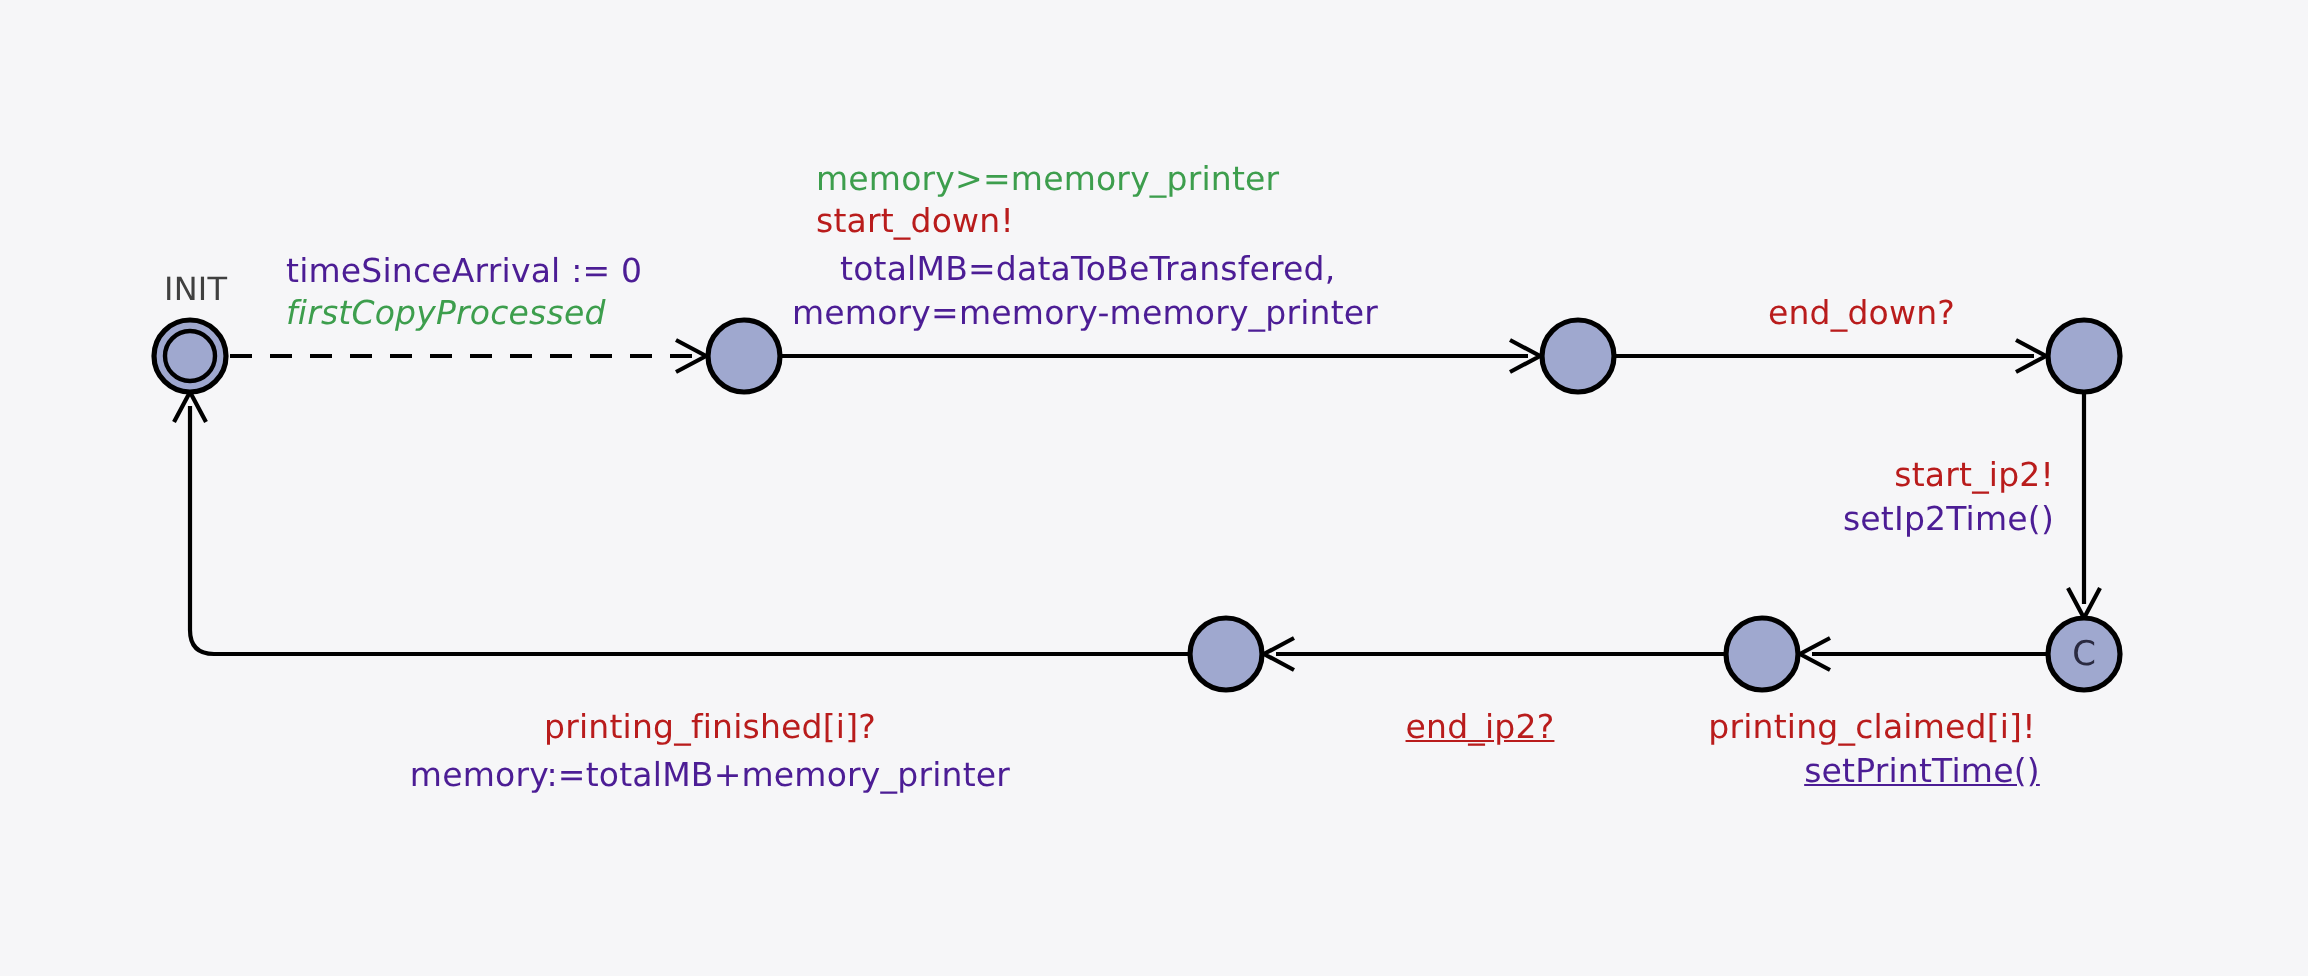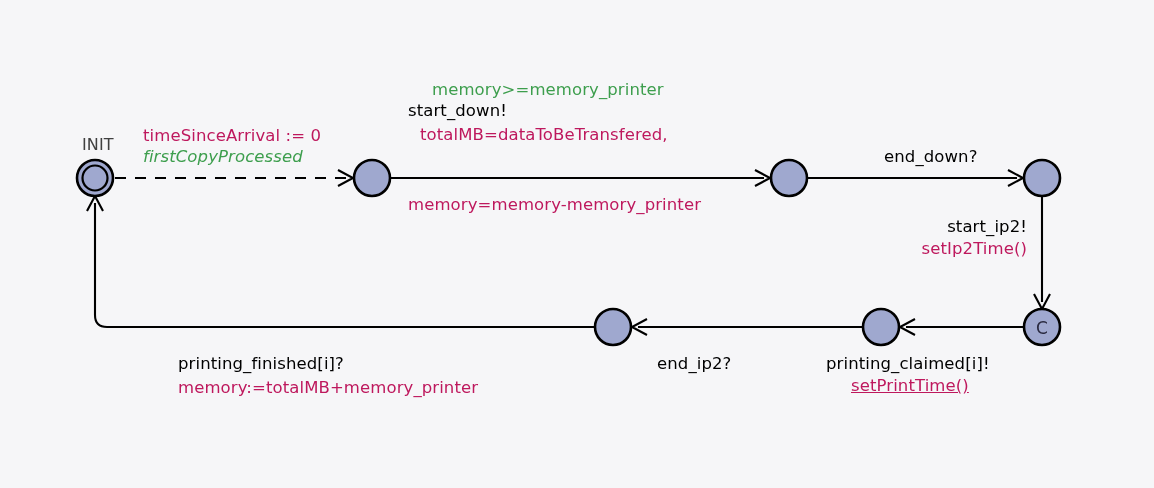--- a/index.html
+++ b/index.html
@@ -61,25 +61,25 @@
   }
   .lbl {
     position: absolute;
     font-family: "DejaVu Sans", sans-serif;
     font-size: 16.5px;
     line-height: 21.5px;
     white-space: nowrap;
     letter-spacing: 0.1px;
   }
   .lbl.guard   { color: #3d9e4d; }
-  .lbl.sync    { color: #000000; }
-  .lbl.update  { color: #be185d; }
+  .lbl.sync    { color: #b91c1c; }
+  .lbl.update  { color: #4c1d95; }
   .lbl.initname{ color: #404040; font-size: 16px; }
-  .lbl.center  { }
-  .lbl.right   { text-align: right; }
+  .lbl.center  { text-align: center; }
+  .lbl.right   { text-align: right; margin-top: 11px; }
 </style>
 </head>
 <body>
 
 <div id="diagram-root">
 
   <svg class="canvas" viewBox="0 0 1154 488">
 
     <g>
       <line class="edge-line dashed" x1="115" y1="178" x2="346" y2="178"></line>
@@ -149,42 +149,42 @@
   </svg>
 
   <div class="lbl initname" style="left:82px; top:134px;">INIT</div>
 
   <div>
     <div class="lbl update" style="left:143px; top:125px;">timeSinceArrival := 0</div>
     <div class="lbl guard" style="left:143px; top:146px;font-style:italic;">firstCopyProcessed</div>
   </div>
 
   <div>
-    <div class="lbl guard" style="left:408px; top:79px;margin-left:24px;">memory&gt;=memory_printer</div>
+    <div class="lbl guard" style="left:408px; top:79px;">memory&gt;=memory_printer</div>
     <div class="lbl sync" style="left:408px; top:100px;">start_down!</div>
     <div class="lbl update" style="left:420px; top:124px;">totalMB=dataToBeTransfered,</div>
-    <div class="lbl update" style="left:408px; top:146px;margin-top:48px;">memory=memory-memory_printer</div>
+    <div class="lbl update" style="left:396px; top:146px;">memory=memory-memory_printer</div>
   </div>
 
   <div>
     <div class="lbl sync" style="left:884px; top:146px;">end_down?</div>
   </div>
 
   <div>
     <div class="lbl sync right" style="left:860px; top:216px; width:167px;">start_ip2!</div>
     <div class="lbl update right" style="left:860px; top:238px; width:167px;">setIp2Time()</div>
   </div>
 
   <div>
     <div class="lbl sync center" style="left:826px; top:353px; width:220px;">printing_claimed[i]!</div>
     <div class="lbl update center" style="left:851px; top:375px; width:220px;text-decoration:underline;">setPrintTime()</div>
   </div>
 
   <div>
-    <div class="lbl sync center" style="left:657px; top:353px; width:166px;">end_ip2?</div>
+    <div class="lbl sync center" style="left:657px; top:353px; width:166px;text-decoration:underline;">end_ip2?</div>
   </div>
 
   <div>
     <div class="lbl sync center" style="left:178px; top:353px; width:354px;">printing_finished[i]?</div>
     <div class="lbl update center" style="left:178px; top:377px; width:354px;">memory:=totalMB+memory_printer</div>
   </div>
 
 </div>
 
 </body></html>

